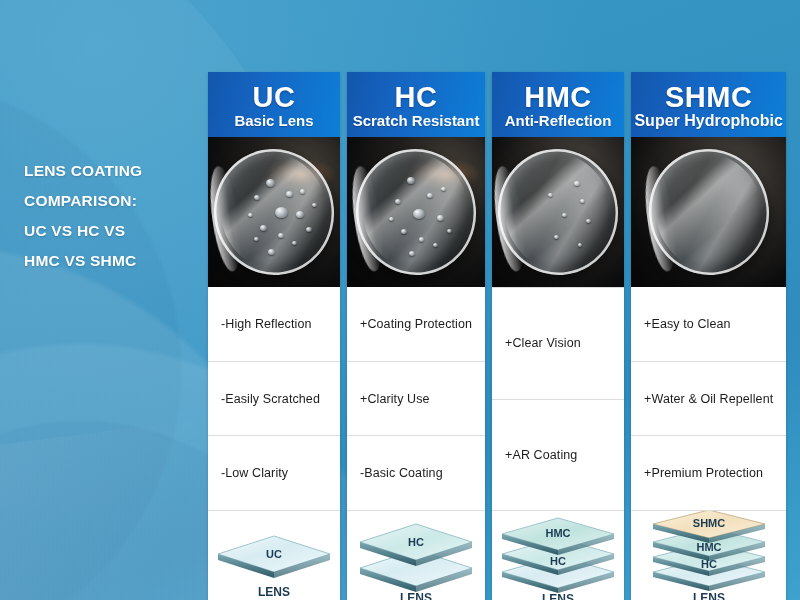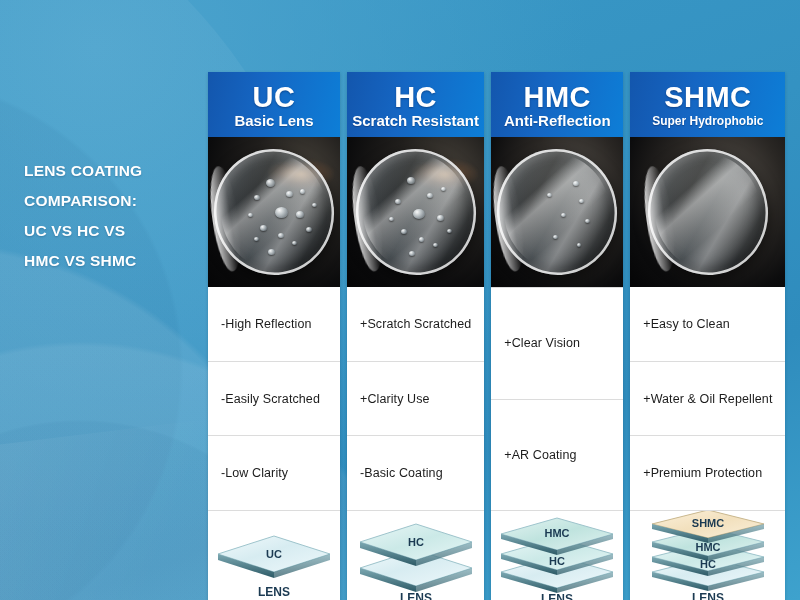--- a/index.html
+++ b/index.html
@@ -108,21 +108,21 @@
     text-shadow:0 1px 2px rgba(0,20,60,0.4);
   }
   .col-head .sub {
     font-size:15px;
     font-weight:bold;
     line-height:16px;
     margin-top:1px;
     white-space:nowrap;
     text-shadow:0 1px 1px rgba(0,20,60,0.35);
   }
-  .col-head.shmc .sub { font-size:12px; }
+  .col-head.shmc .sub { font-size:16px; }
 
   
   .col-photo {
     height:150px;
     position:relative;
     overflow:hidden;
     background:
       radial-gradient(ellipse at 72% 26%, #4a453d 0%, #211f1d 38%, #0b0b0c 72%, #050506 100%);
   }
   .col-photo.bright {
@@ -328,21 +328,21 @@
           <div class="drop" style="left:90px;top:78px;width:7px;height:6px;"></div>
           <div class="drop" style="left:54px;top:92px;width:6px;height:5px;"></div>
           <div class="drop" style="left:72px;top:100px;width:5px;height:5px;"></div>
           <div class="drop" style="left:94px;top:50px;width:5px;height:4px;"></div>
           <div class="drop" style="left:42px;top:80px;width:5px;height:4px;"></div>
           <div class="drop" style="left:100px;top:92px;width:5px;height:4px;"></div>
           <div class="drop" style="left:62px;top:114px;width:6px;height:5px;"></div>
           <div class="drop" style="left:86px;top:106px;width:5px;height:4px;"></div>
         </div>
       </div>
-      <div class="feat fr-1">+Scratch Scratched</div>
+      <div class="feat fr-1">+Coating Protection</div>
       <div class="feat">+Clarity Use</div>
       <div class="feat">-Basic Coating</div>
       <div class="col-layers">
         <svg class="layer-svg" width="132" height="96" viewBox="0 0 132 96">
 
           <g>
             <polygon points="10,58 66,40 122,58 66,76" fill="url(#g-lens)" stroke="#9ec4cc" stroke-width="1"></polygon>
             <polygon points="10,58 66,76 66,82 10,64" fill="url(#g-edge)"></polygon>
             <polygon points="122,58 66,76 66,82 122,64" fill="url(#g-edge)" opacity="0.75"></polygon>
           </g>

